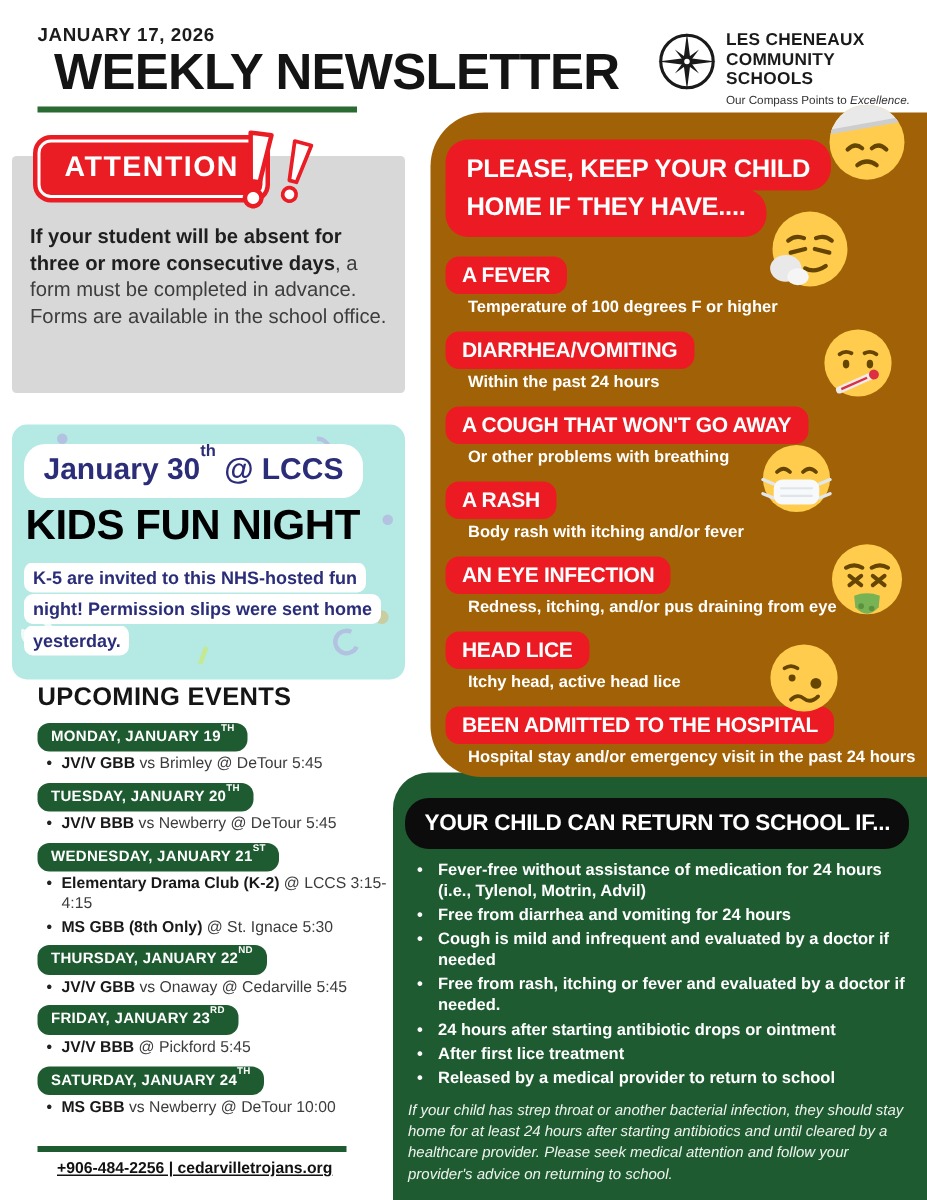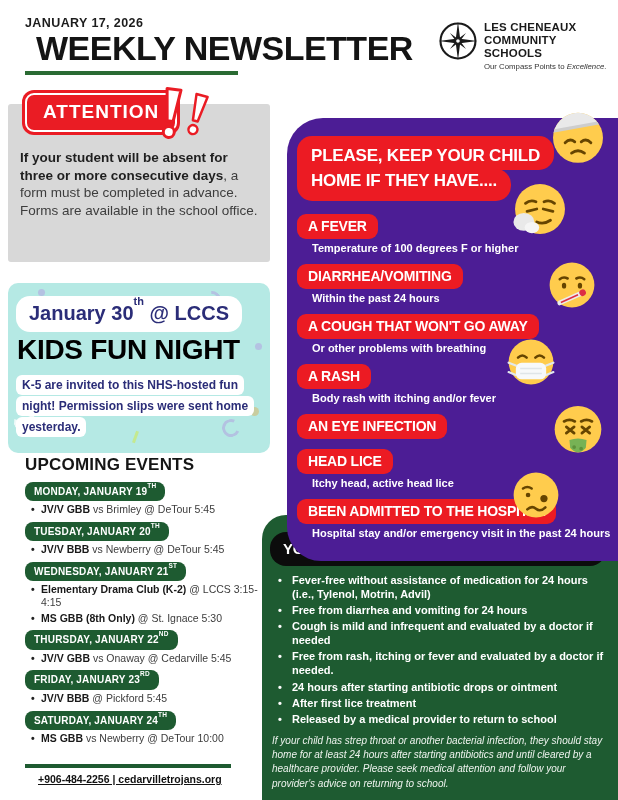--- a/index.html
+++ b/index.html
@@ -49,21 +49,21 @@
   .event-pill sup { font-size:6.5px; position:relative; top:-3px; }
   .event-items { list-style:none; margin:2px 0 1px; padding-left:6px; }
   .event-items li { font-size:10.5px; line-height:1.25; color:#3c3c3c; padding-left:10px; position:relative; margin-bottom:2px; }
   .event-items li::before { content:"•"; position:absolute; left:0; color:#222; font-weight:800; }
   .event-items b { font-weight:800; color:#191919; }
 
   .divider { position:absolute; left:25px; top:764px; width:206px; height:3.5px; background:#1e5b31; }
   .footer-contact { position:absolute; left:38px; top:773px; font-size:10.5px; font-weight:800; color:#111;text-decoration:underline; }
 
   
-  .black-panel { position:absolute; left:287px; top:75px; width:331px; height:443px; background:#4c1d95; border-radius:36px 0 0 34px; z-index:2;margin-top:43px; }
+  .black-panel { position:absolute; left:287px; top:75px; width:331px; height:443px; background:#a16207; border-radius:36px 0 0 34px; z-index:2; }
   .keep-title { position:absolute; left:10px; top:18px; }
   .keep-line { background:#ec1b23; width:fit-content; color:#fff; font-weight:800; font-size:17px; letter-spacing:-.2px; }
   .keep-line1 { border-radius:15px 15px 15px 0; padding:10px 14px 4px; }
   .keep-line2 { border-radius:0 15px 15px 15px; padding:2px 14px 10px; margin-top:-1px; }
   .keep-items { position:absolute; left:10px; top:96px; display:flex; flex-direction:column; gap:10px; }
   .keep-item .pill { display:inline-block; background:#ec1b23; color:#fff; border-radius:9px; padding:4px 11px 5px; font-size:14px; font-weight:800; letter-spacing:-.2px; }
   .keep-item .sub { margin:3px 0 0 15px; font-size:11px; font-weight:700; color:#fff; }
 
   .emoji { position:absolute; z-index:3; }
   .st { stroke:#664500; stroke-width:3.5; fill:none; stroke-linecap:round; }
@@ -203,20 +203,21 @@
       <div class="keep-item">
         <span class="pill">A COUGH THAT WON'T GO AWAY</span>
         <div class="sub">Or other problems with breathing</div>
       </div>
       <div class="keep-item">
         <span class="pill">A RASH</span>
         <div class="sub">Body rash with itching and/or fever</div>
       </div>
       <div class="keep-item">
         <span class="pill">AN EYE INFECTION</span>
+        <div class="sub">Redness, itching, and/or pus draining from eye</div>
       </div>
       <div class="keep-item">
         <span class="pill">HEAD LICE</span>
         <div class="sub">Itchy head, active head lice</div>
       </div>
       <div class="keep-item">
         <span class="pill">BEEN ADMITTED TO THE HOSPITAL</span>
         <div class="sub">Hospital stay and/or emergency visit in the past 24 hours</div>
       </div>
     </div>

